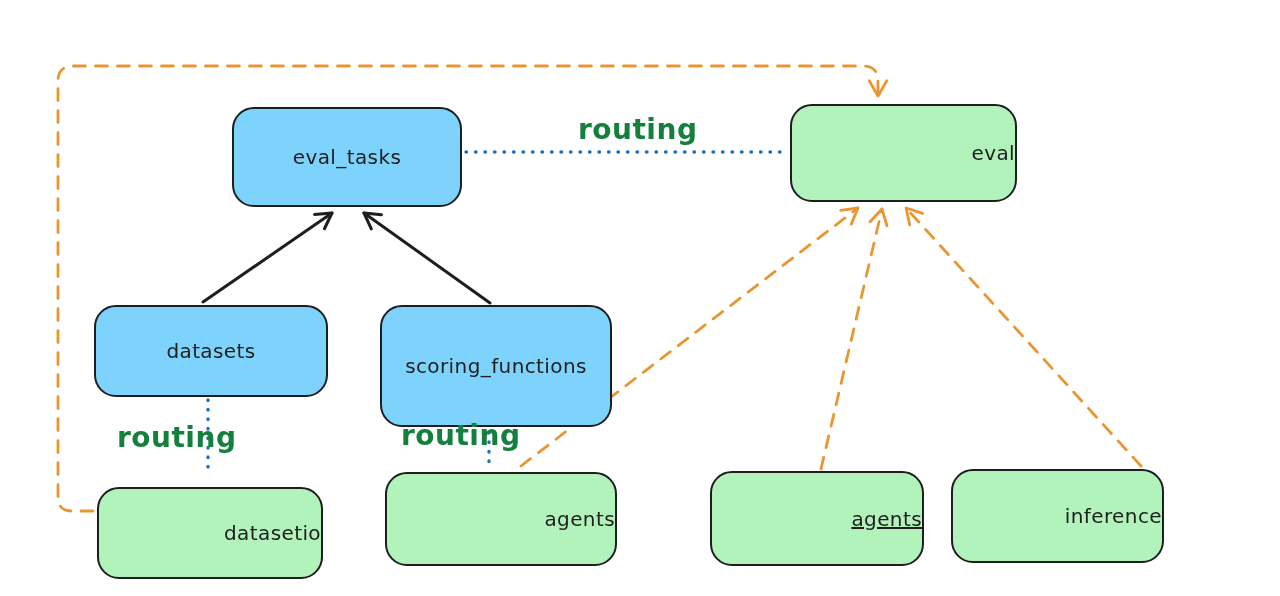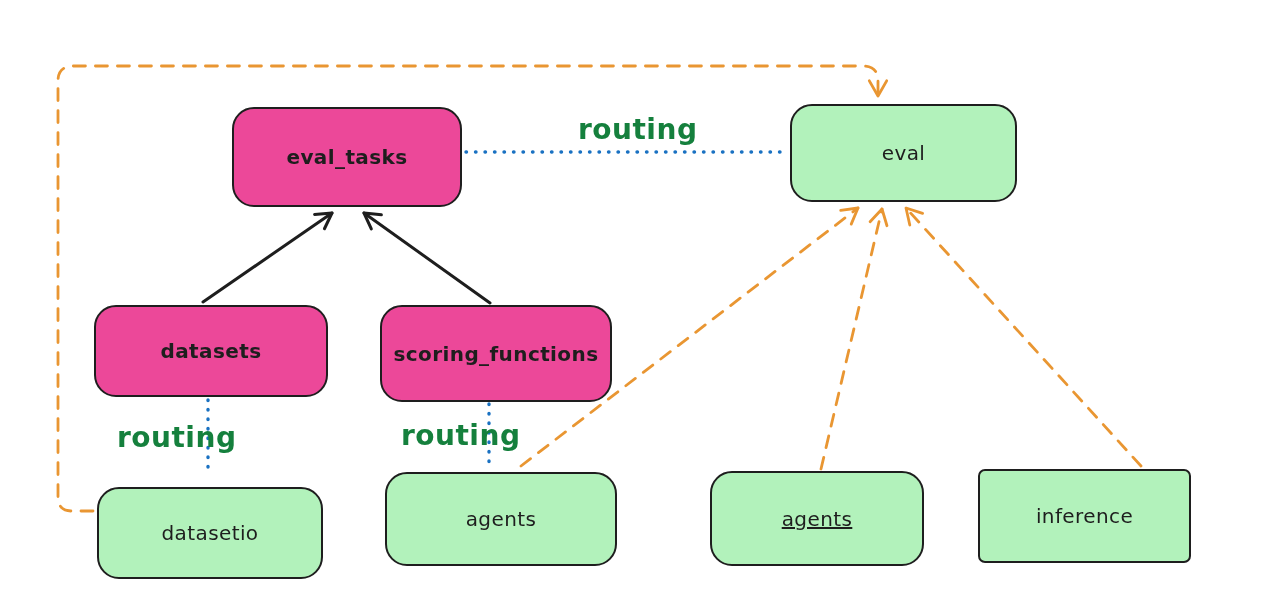--- a/index.html
+++ b/index.html
@@ -26,22 +26,22 @@
     box-sizing: border-box;
     border: 2.6px solid #1e1e1e;
     border-radius: 22px;
     display: flex;
     align-items: center;
     justify-content: center;
     font-size: 20px;
     letter-spacing: 0.4px;
     color: #1e1e1e;
   }
-  .node.registry { background: #ec4899; font-weight: bold; }
-  .node.provider { background: #b2f2bb; }
+  .node.registry { background: #7dd3fc; }
+  .node.provider { background: #b2f2bb; justify-content: flex-end; }
   .routing-label {
     position: absolute;
     color: #15803d;
     font-size: 28px;
     font-weight: bold;
     letter-spacing: 0.5px;
   }
 </style>
 </head>
 <body>
@@ -70,37 +70,37 @@
     <path d="M821,469 L882,209" fill="none" stroke="#e99632" stroke-width="2.8" stroke-linecap="round" stroke-dasharray="12 10" marker-end="url(#arrow-orange)"></path>
     <path d="M1141,466 L906,208" fill="none" stroke="#e99632" stroke-width="2.8" stroke-linecap="round" stroke-dasharray="12 10" marker-end="url(#arrow-orange)"></path>
   </svg>
 
   <div class="node registry" style="left:232px; top:107px; width:230px; height:100px;">
     <span>eval_tasks</span>
   </div>
   <div class="node registry" style="left:94px; top:305px; width:234px; height:92px;">
     <span>datasets</span>
   </div>
-  <div class="node registry" style="left:380px; top:305px; width:232px; height:97px;">
+  <div class="node registry" style="left:380px; top:305px; width:232px; height:122px;">
     <span>scoring_functions</span>
   </div>
 
   <div class="node provider" style="left:790px; top:104px; width:227px; height:98px;">
     <span>eval</span>
   </div>
   <div class="node provider" style="left:97px; top:476px; width:226px; height:92px;margin-top:11px;">
     <span>datasetio</span>
   </div>
   <div class="node provider" style="left:385px; top:472px; width:232px; height:94px;">
     <span>agents</span>
   </div>
   <div class="node provider" style="left:710px; top:471px; width:214px; height:95px;text-decoration:underline;">
     <span>agents</span>
   </div>
-  <div class="node provider" style="left:978px; top:469px; width:213px; height:94px;border-radius:7px;">
+  <div class="node provider" style="left:951px; top:469px; width:213px; height:94px;">
     <span>inference</span>
   </div>
 
   <div class="routing-label" style="left:578px; top:113px;">routing</div>
   <div class="routing-label" style="left:117px; top:421px;">routing</div>
   <div class="routing-label" style="left:401px; top:419px;">routing</div>
 
 </div>
 
 </body></html>

